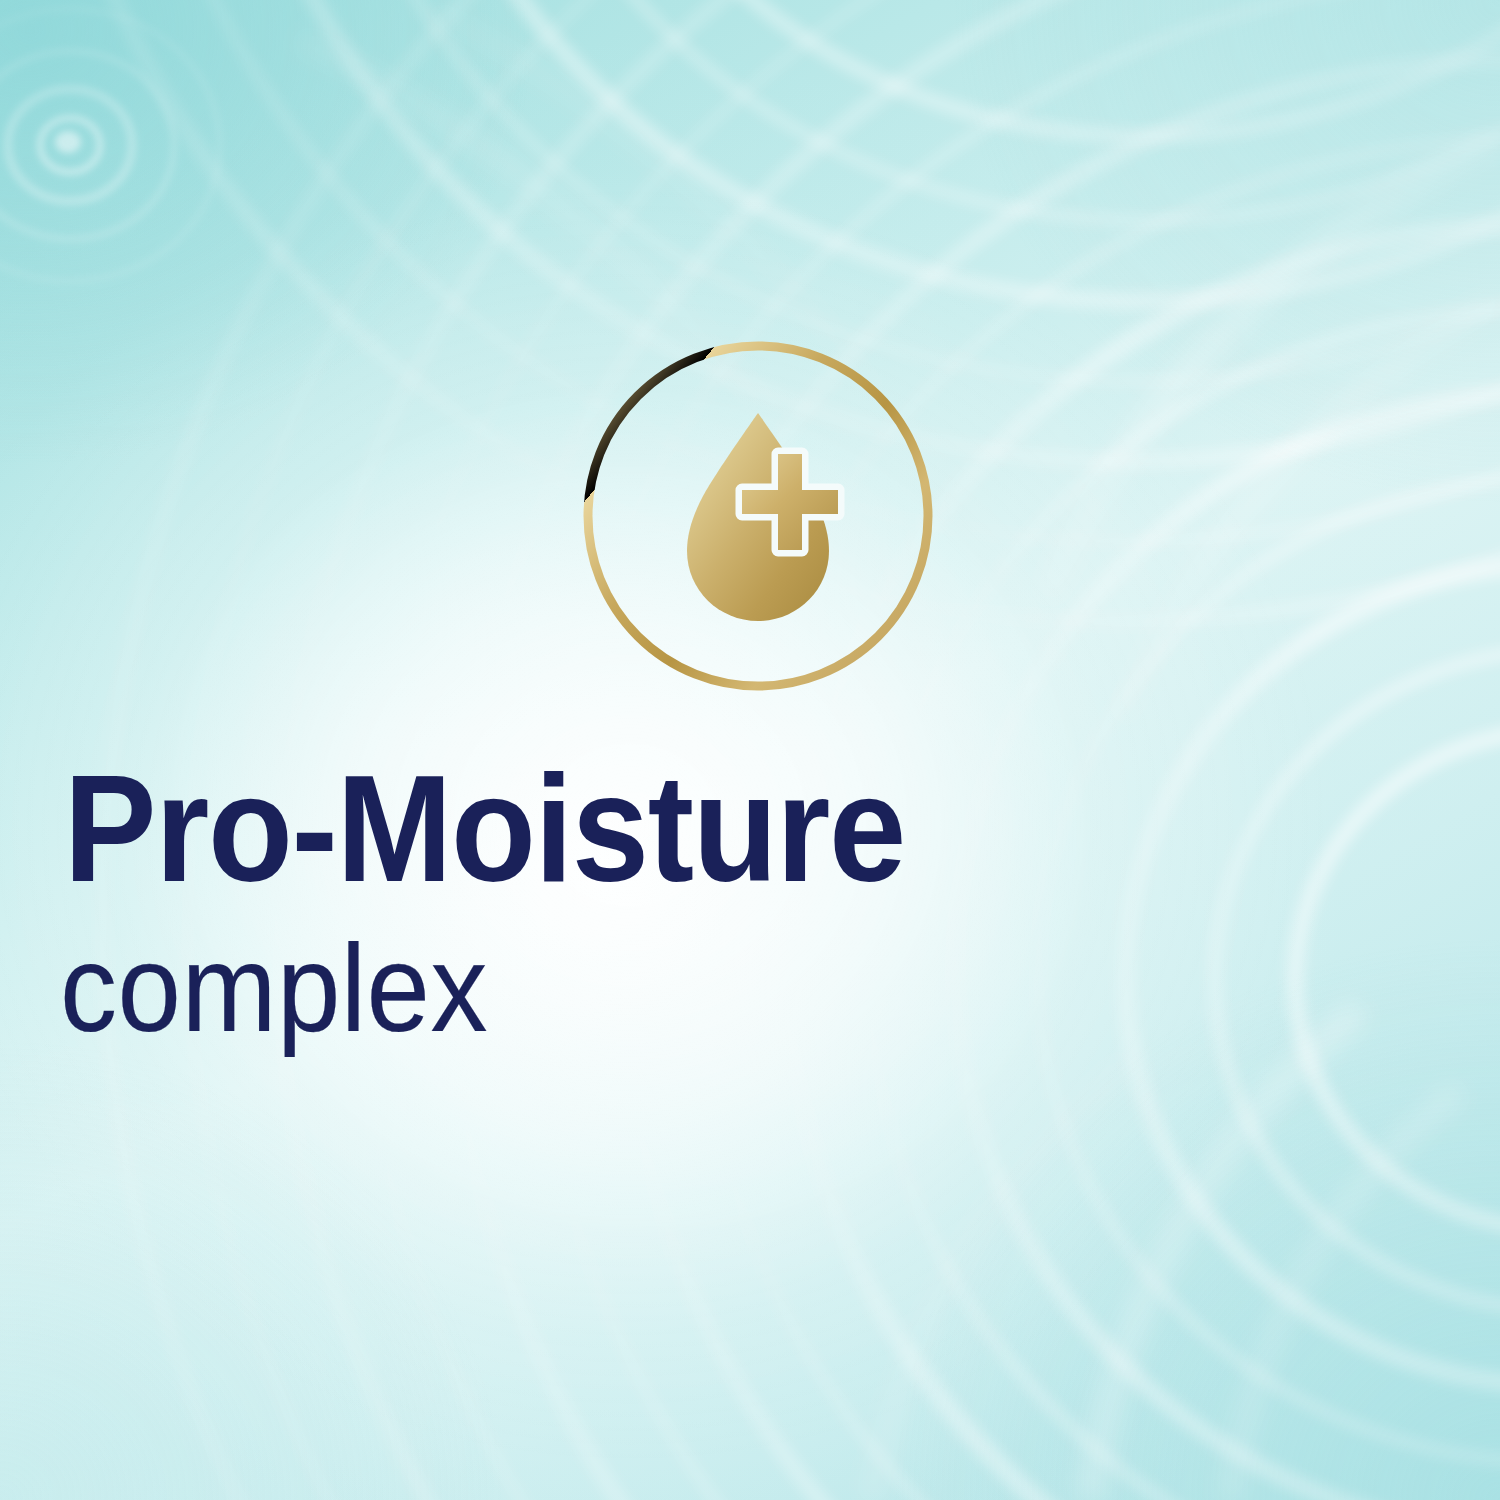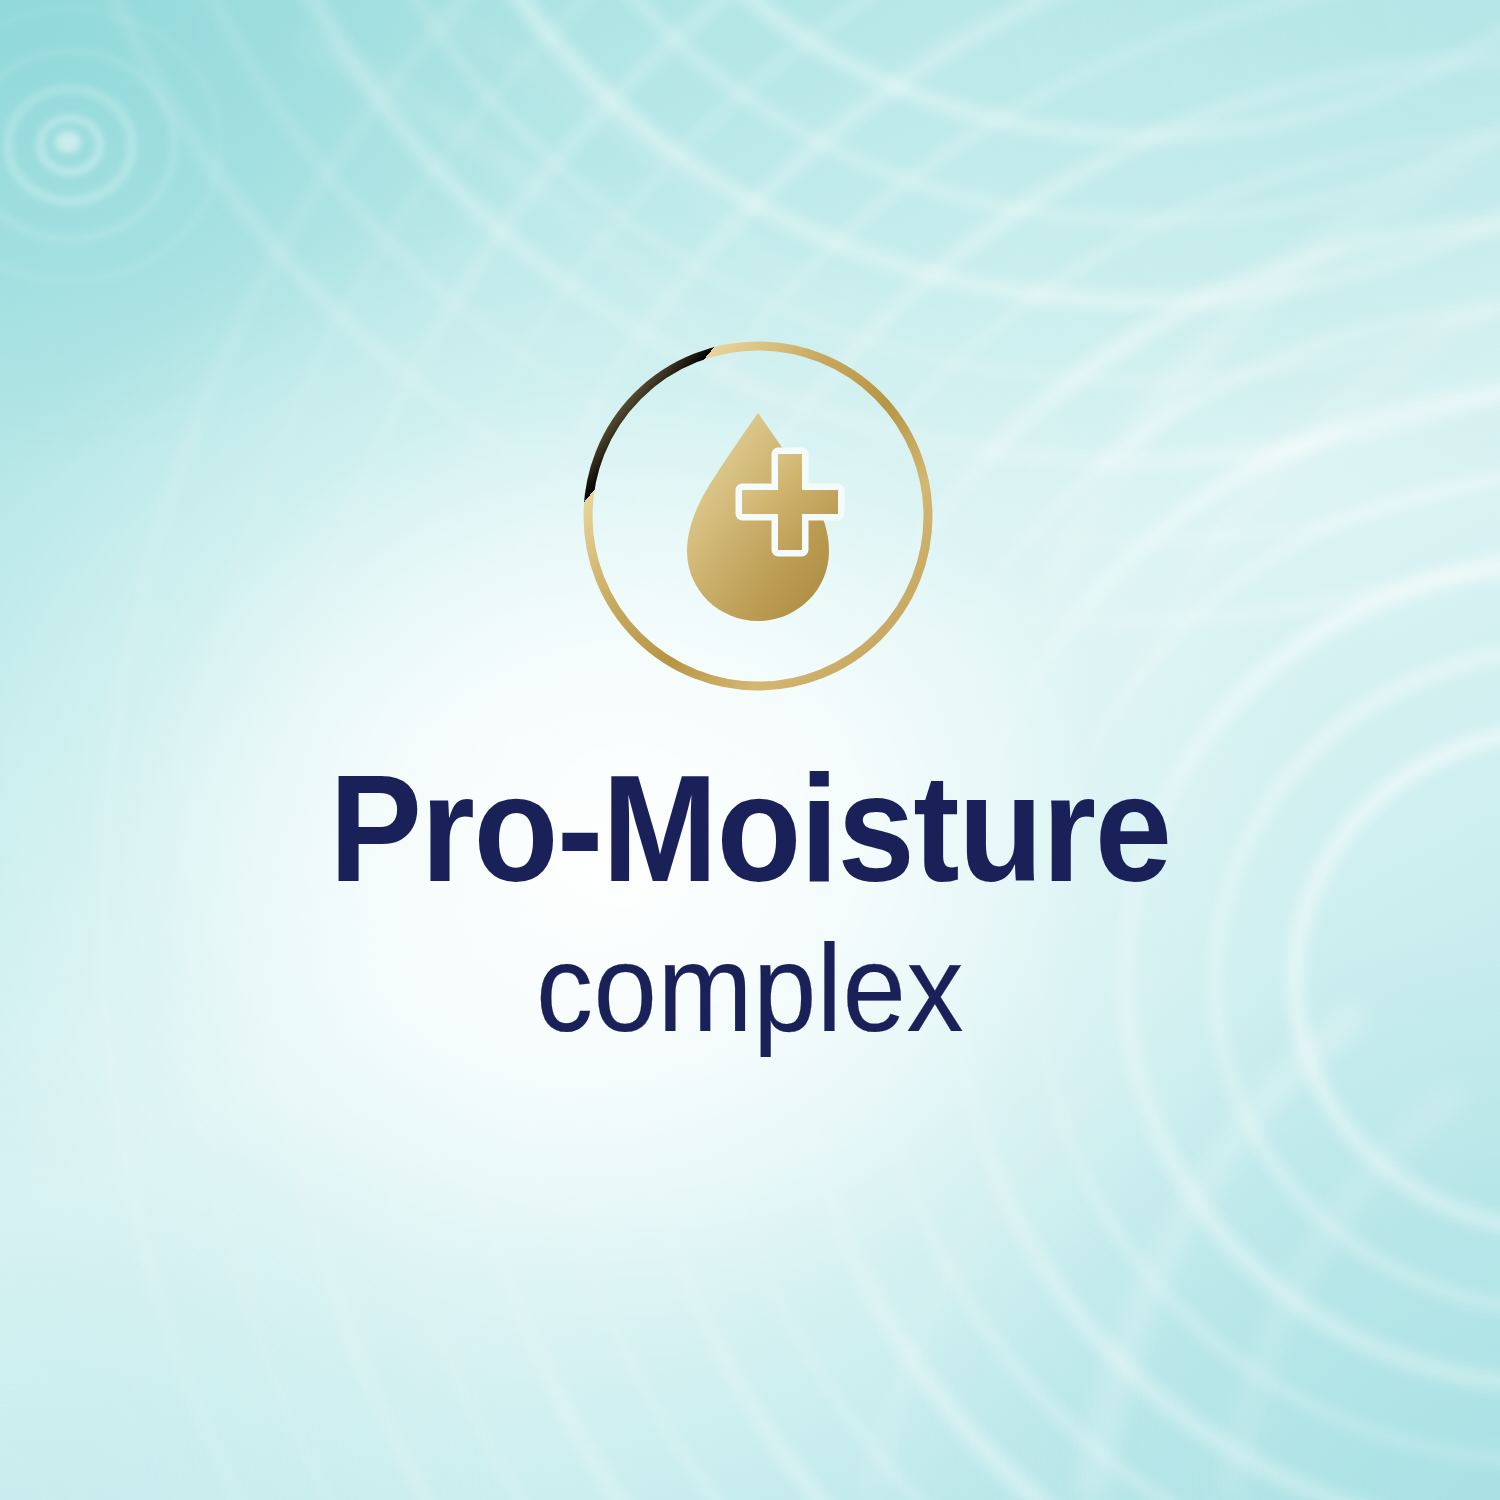--- a/index.html
+++ b/index.html
@@ -64,21 +64,21 @@
     width: 350px;
     height: 350px;
   }
 
   
   #headline-block {
     position: absolute;
     left: 0;
     top: 752px;
     width: 1500px;
-    text-align: center;
+    text-align: left;
   }
   #title-primary {
     display: block;
     color: #1a2159;
     font-family: "Liberation Sans", sans-serif;
     font-weight: 700;
     font-size: 152px;
     line-height: 1.0;
     letter-spacing: -1.5px;
     transform: scaleX(0.915);

